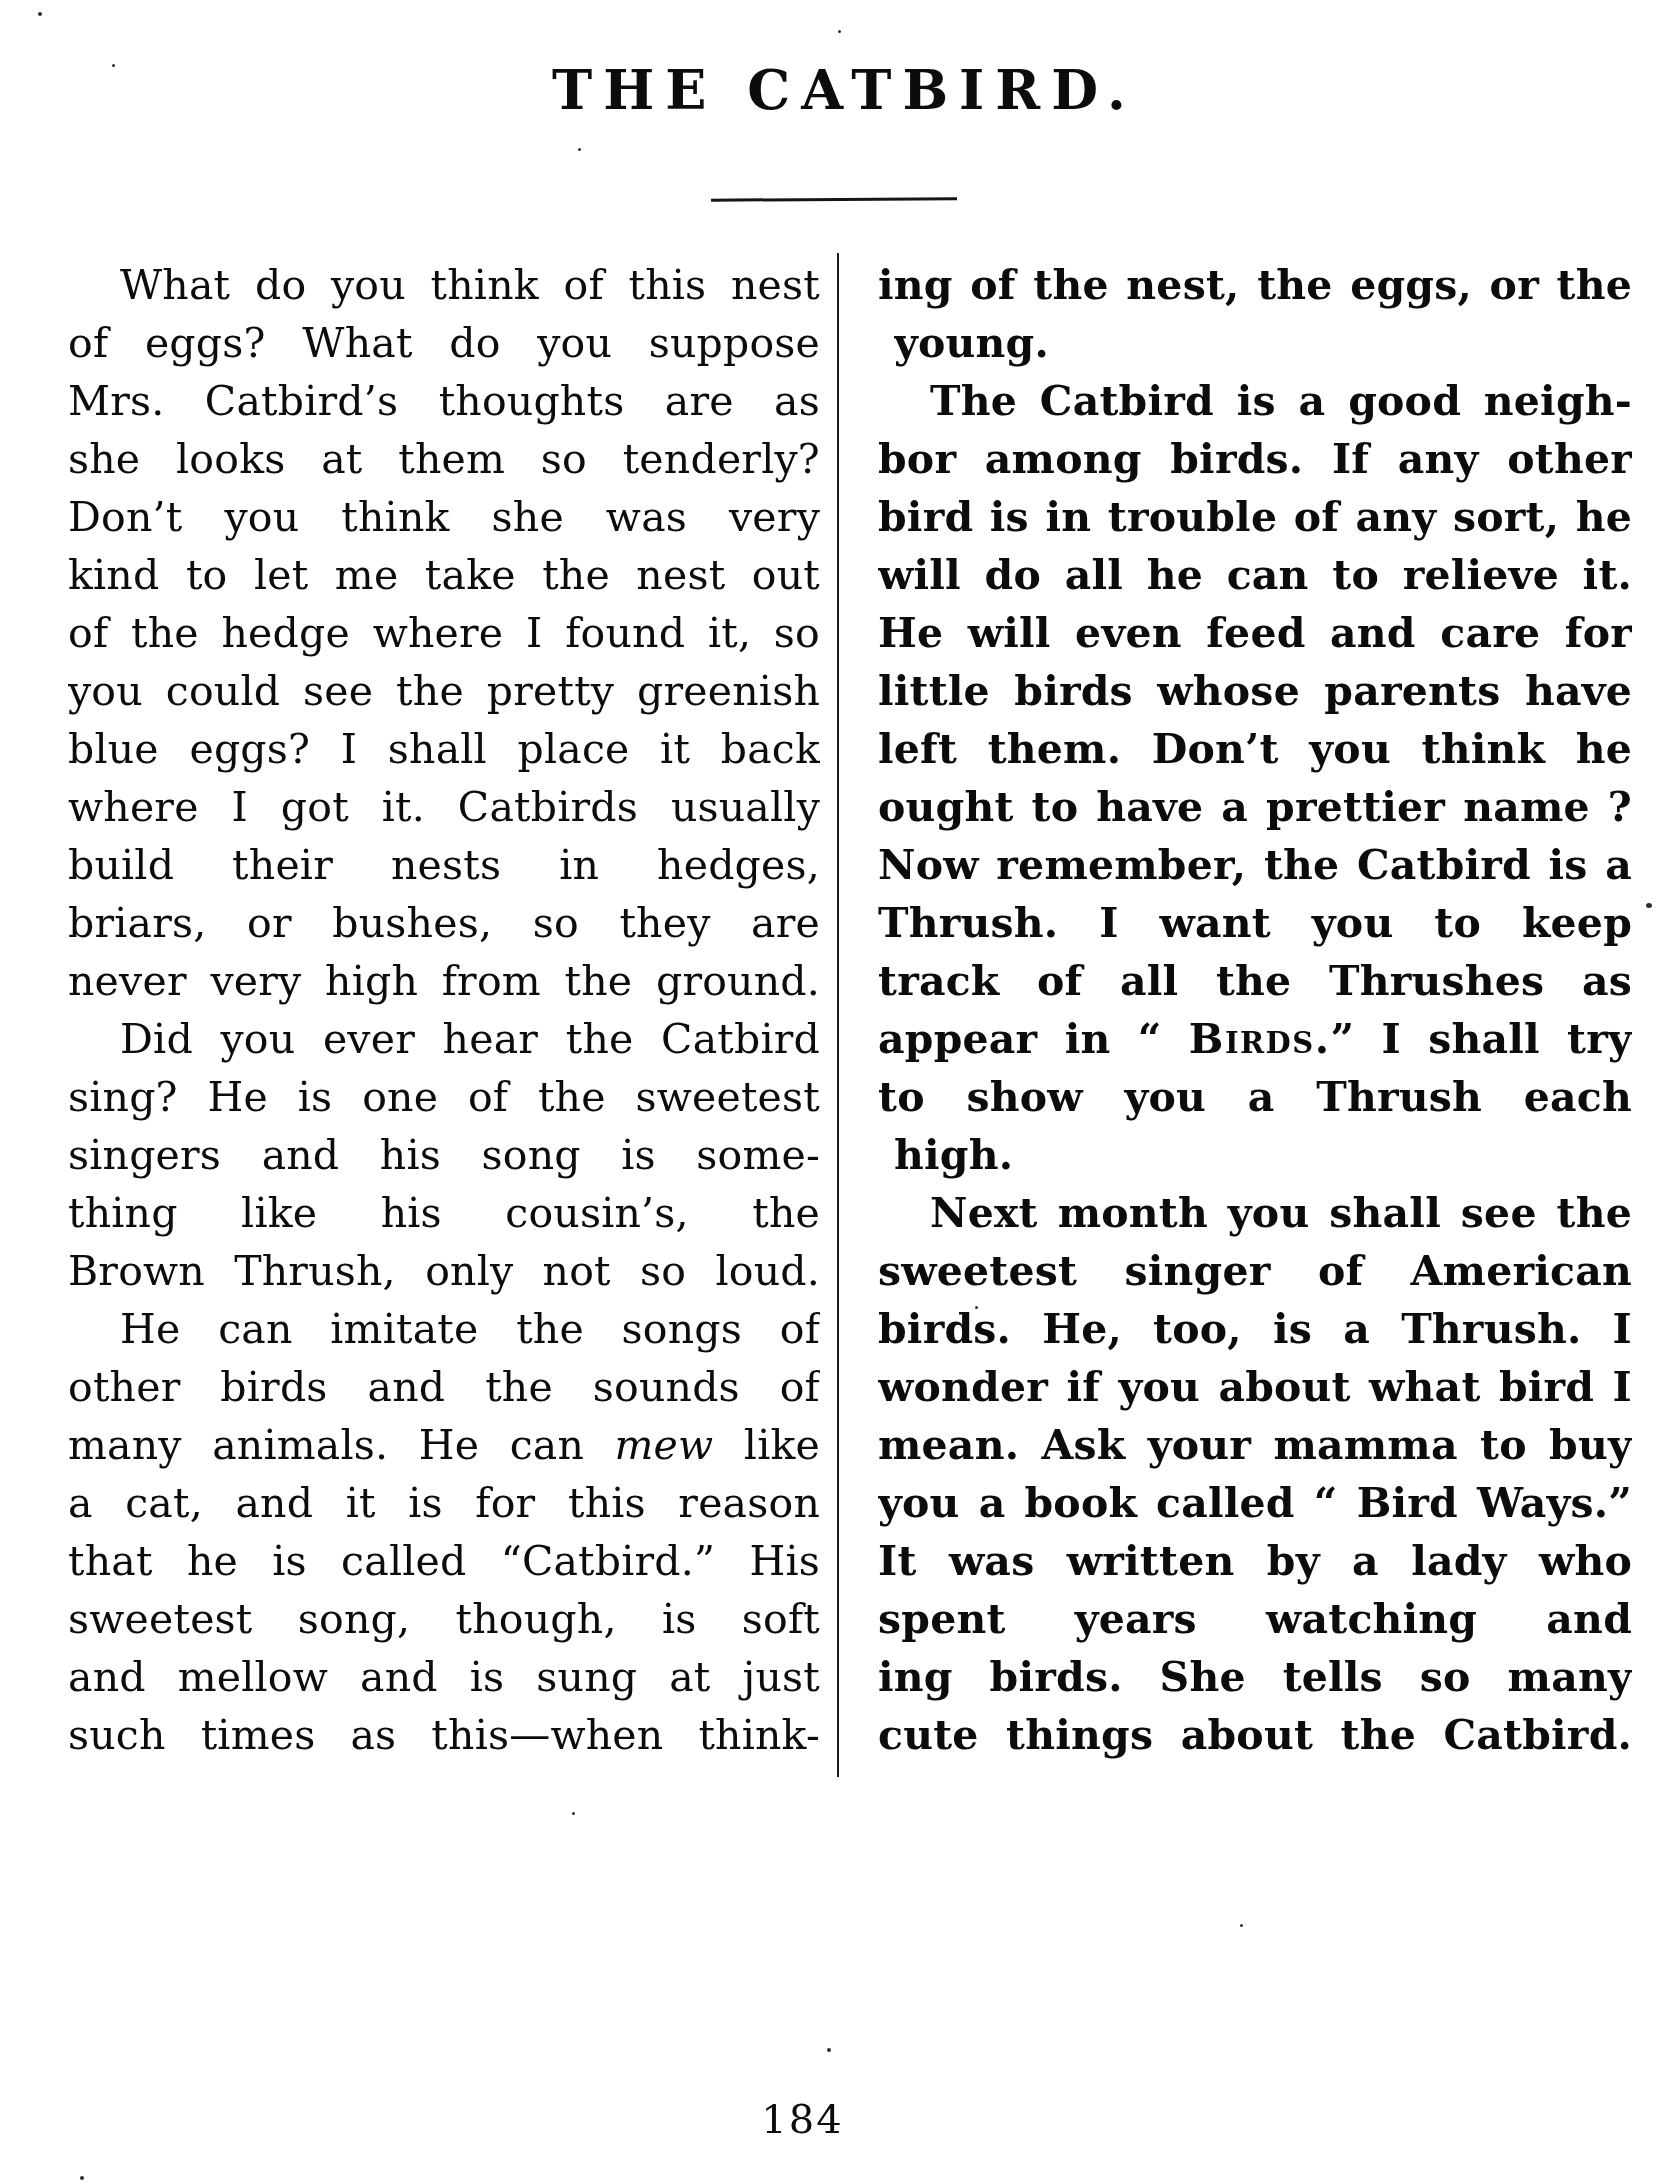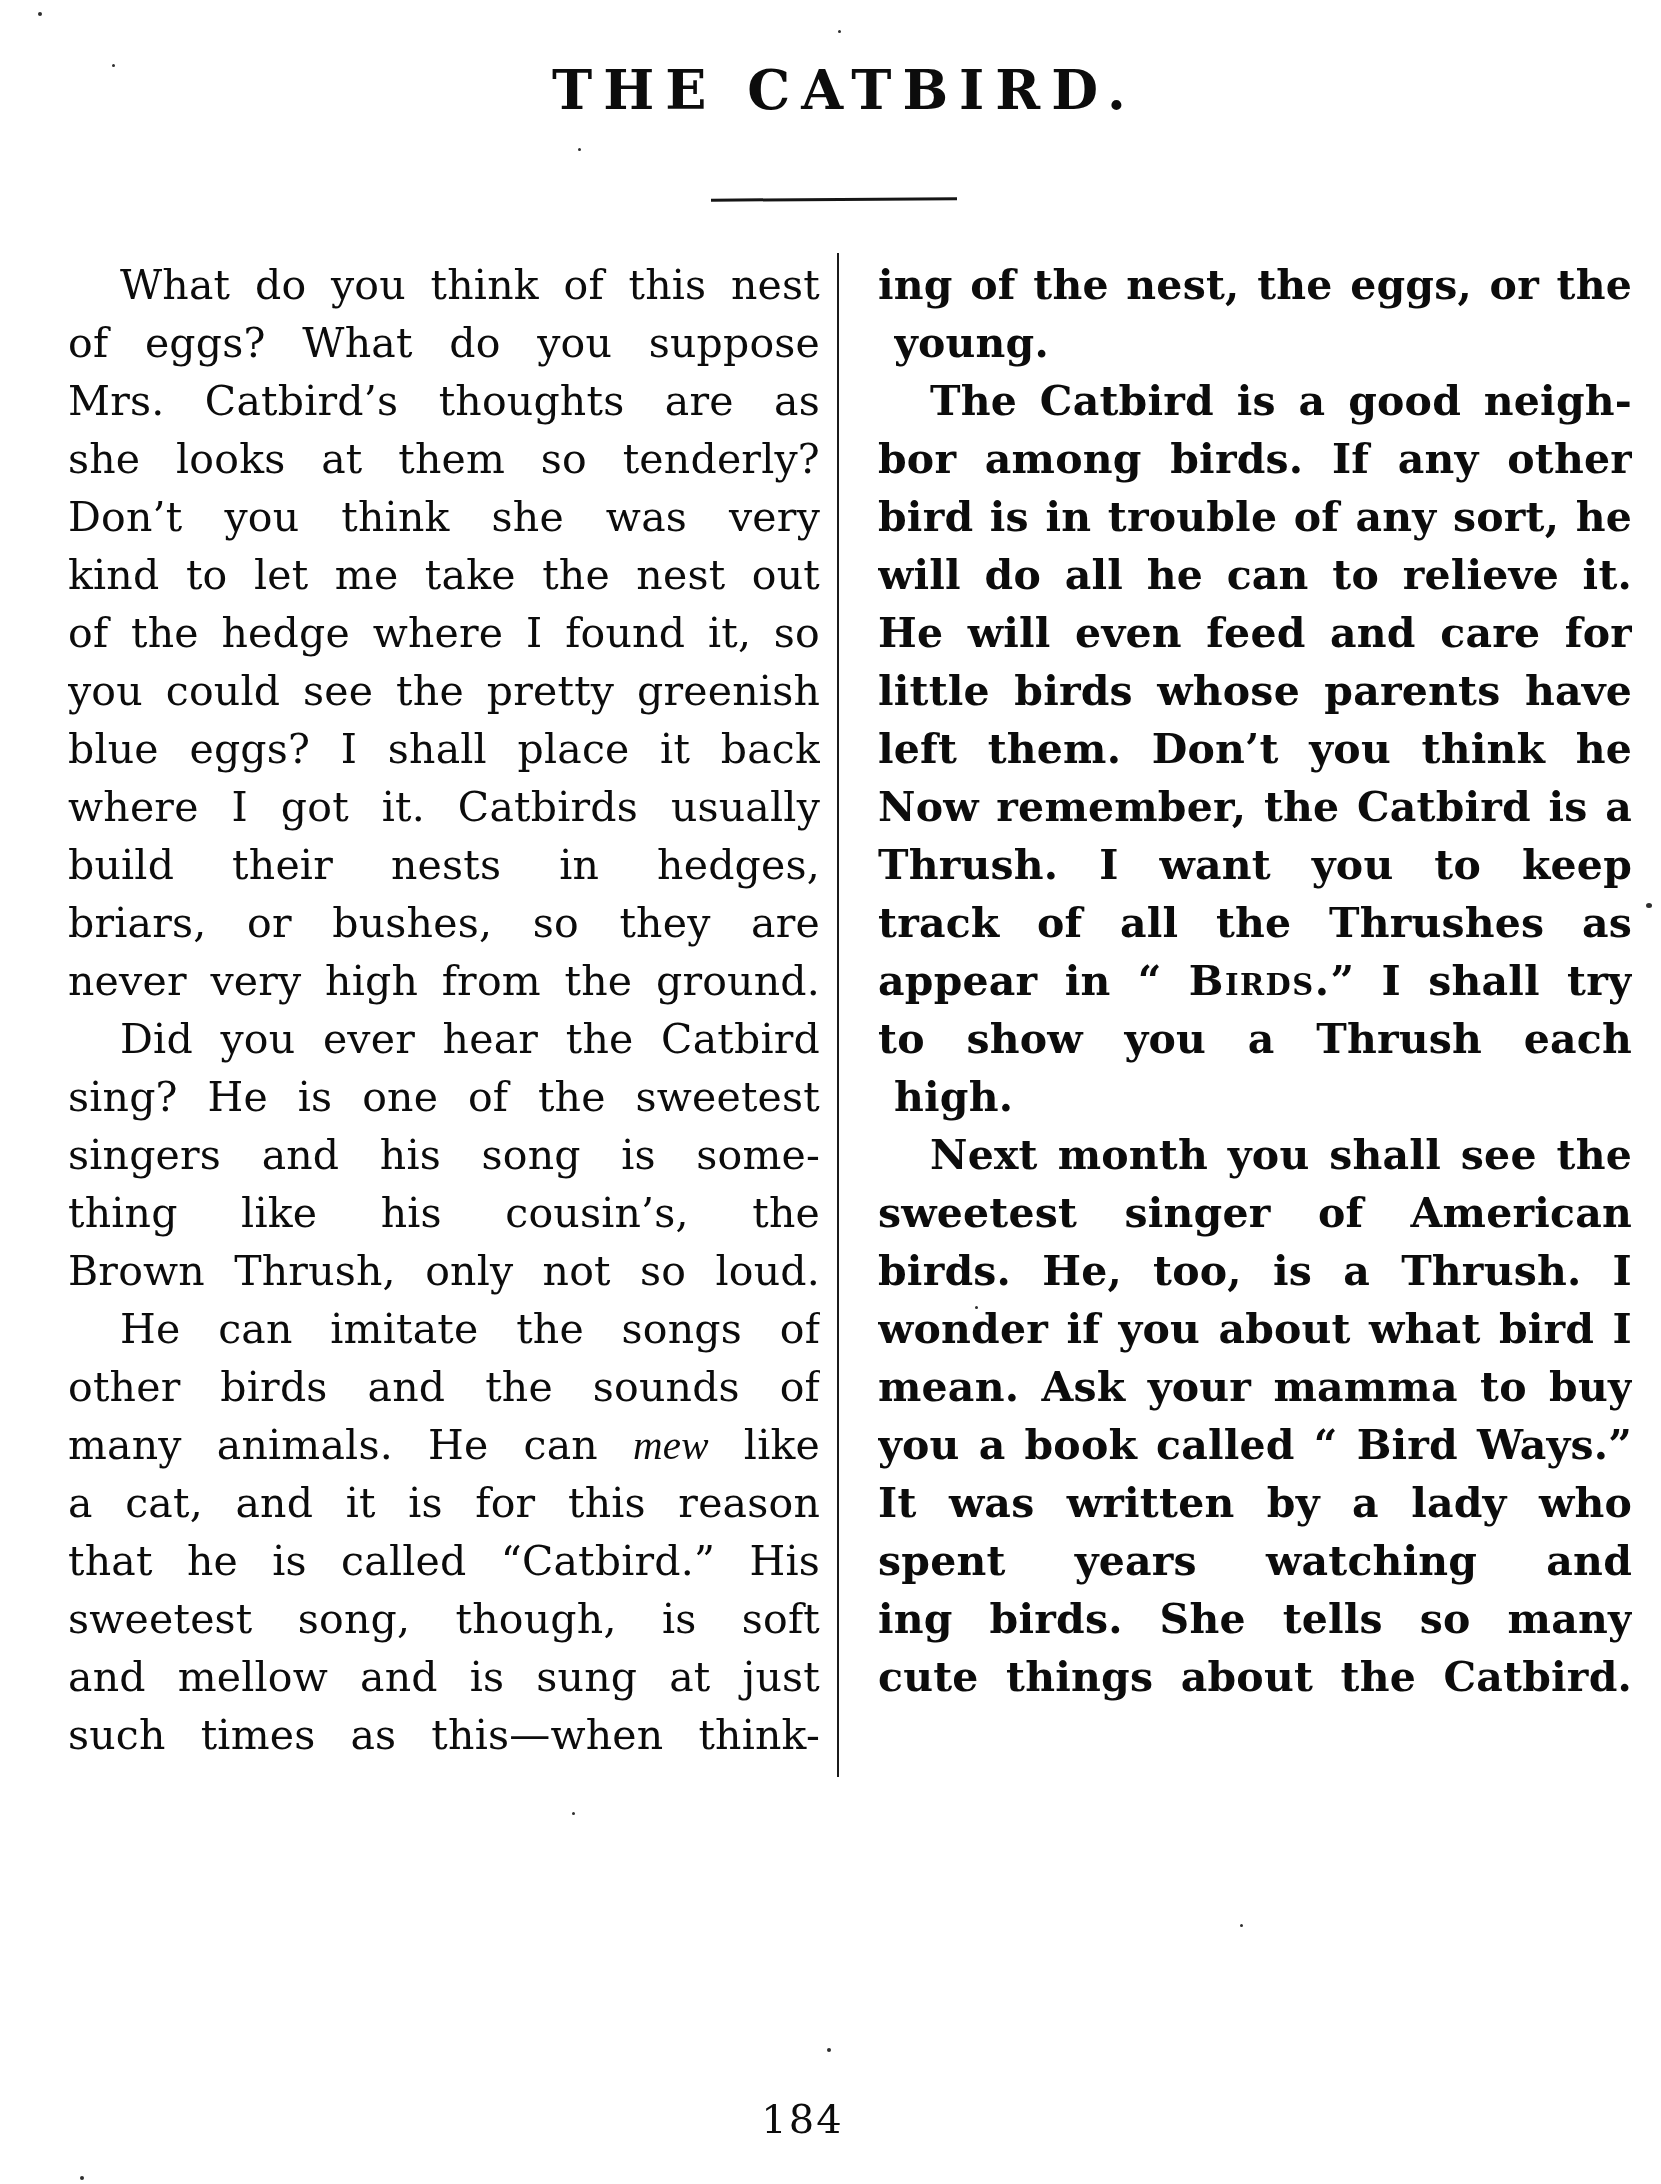--- a/index.html
+++ b/index.html
@@ -53,21 +53,21 @@
     line-height: 58px;
     height: 58px;
     text-align: justify;
     text-align-last: justify;
     overflow: hidden;
     letter-spacing: 0.2px;
     word-spacing: 2px;
   }
   .line.indent { text-indent: 52px; }
   .line.no-justify { text-align-last: left; margin-left: 16px; }
-  .italic { font-style: italic; font-family: Liberation Serif, serif; }
+  .italic { font-style: italic; }
   .smallcaps { font-variant: small-caps; letter-spacing: 1.5px; }
   .col-divider {
     position: absolute;
     left: 837px;
     top: 253px;
     width: 2px;
     height: 1524px;
     background: #1b1b1b;
   }
   .page-number {
@@ -128,20 +128,21 @@
   <div class="col col-right" id="col-right">
       <div class="line">ing of the nest, the eggs, or the</div>
       <div class="line no-justify">young.</div>
       <div class="line indent">The Catbird is a good neigh-</div>
       <div class="line">bor among birds.  If any other</div>
       <div class="line">bird is in trouble of any sort, he</div>
       <div class="line">will do all he can to relieve it.</div>
       <div class="line">He will even feed and care for</div>
       <div class="line">little birds whose parents have</div>
       <div class="line">left them.  Don’t you think he</div>
+      <div class="line">ought to have a prettier name ?</div>
       <div class="line">Now remember, the Catbird is a</div>
       <div class="line">Thrush.  I want you to keep</div>
       <div class="line">track of all the Thrushes as they</div>
       <div class="line"><span>appear in “ </span><span class="smallcaps">Birds.</span><span>”  I shall try</span></div>
       <div class="line">to show you a Thrush each</div>
       <div class="line no-justify">high.</div>
       <div class="line indent">Next month you shall see the</div>
       <div class="line">sweetest singer of American</div>
       <div class="line">birds.  He, too, is a Thrush.  I</div>
       <div class="line">wonder if you about what bird I</div>

